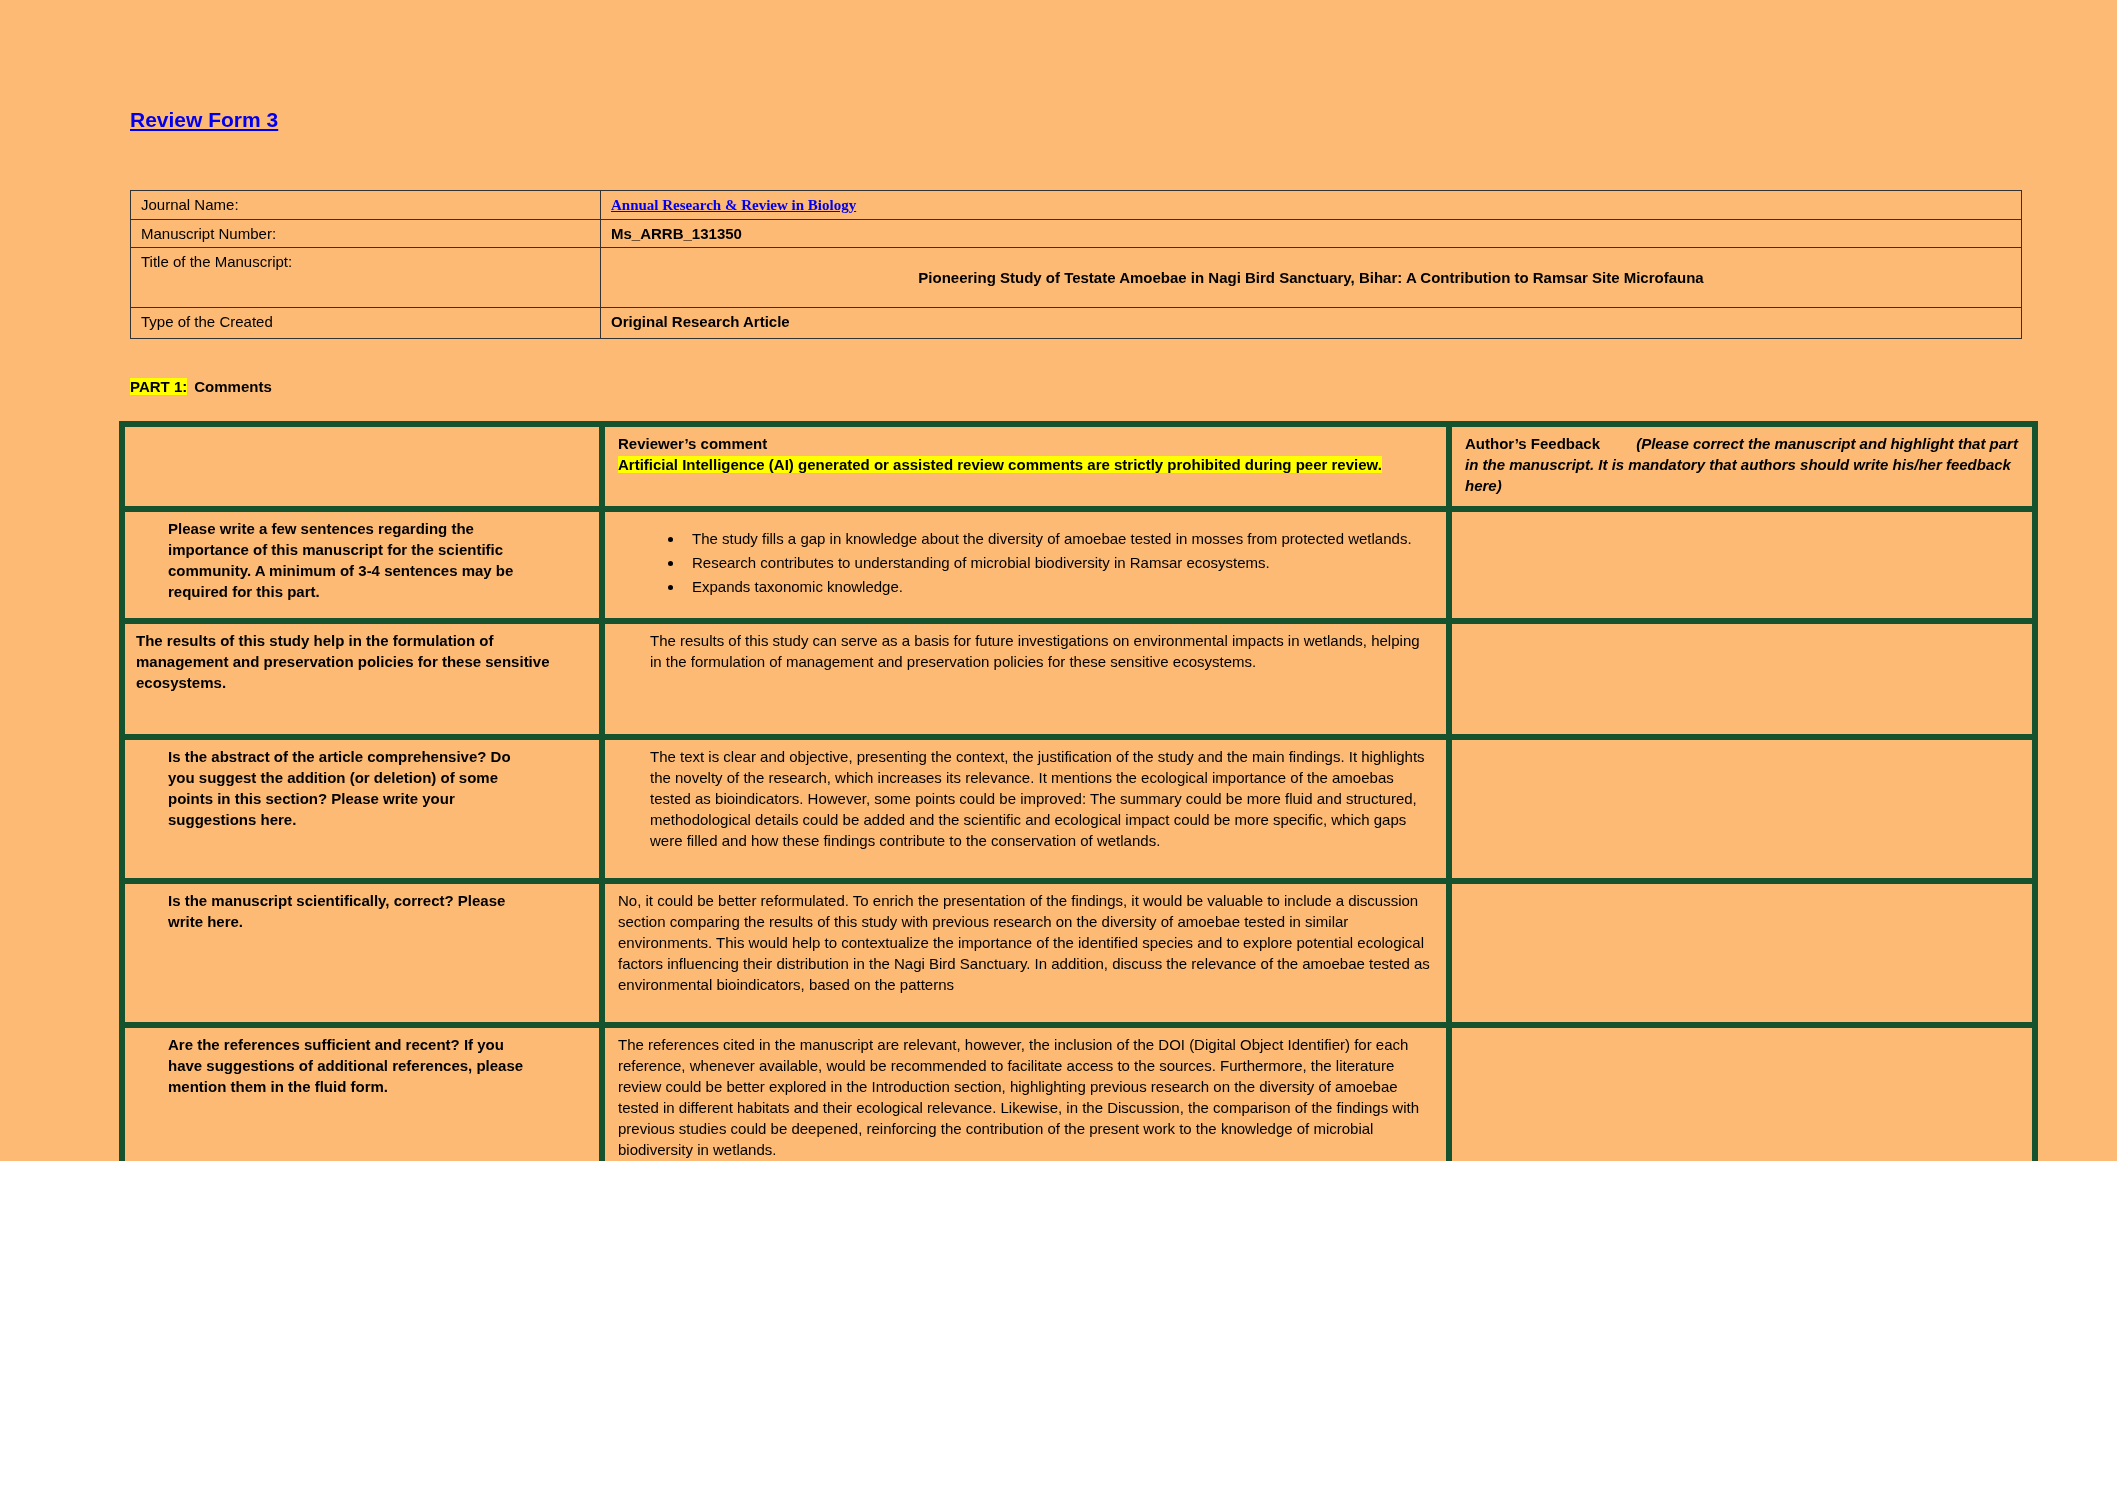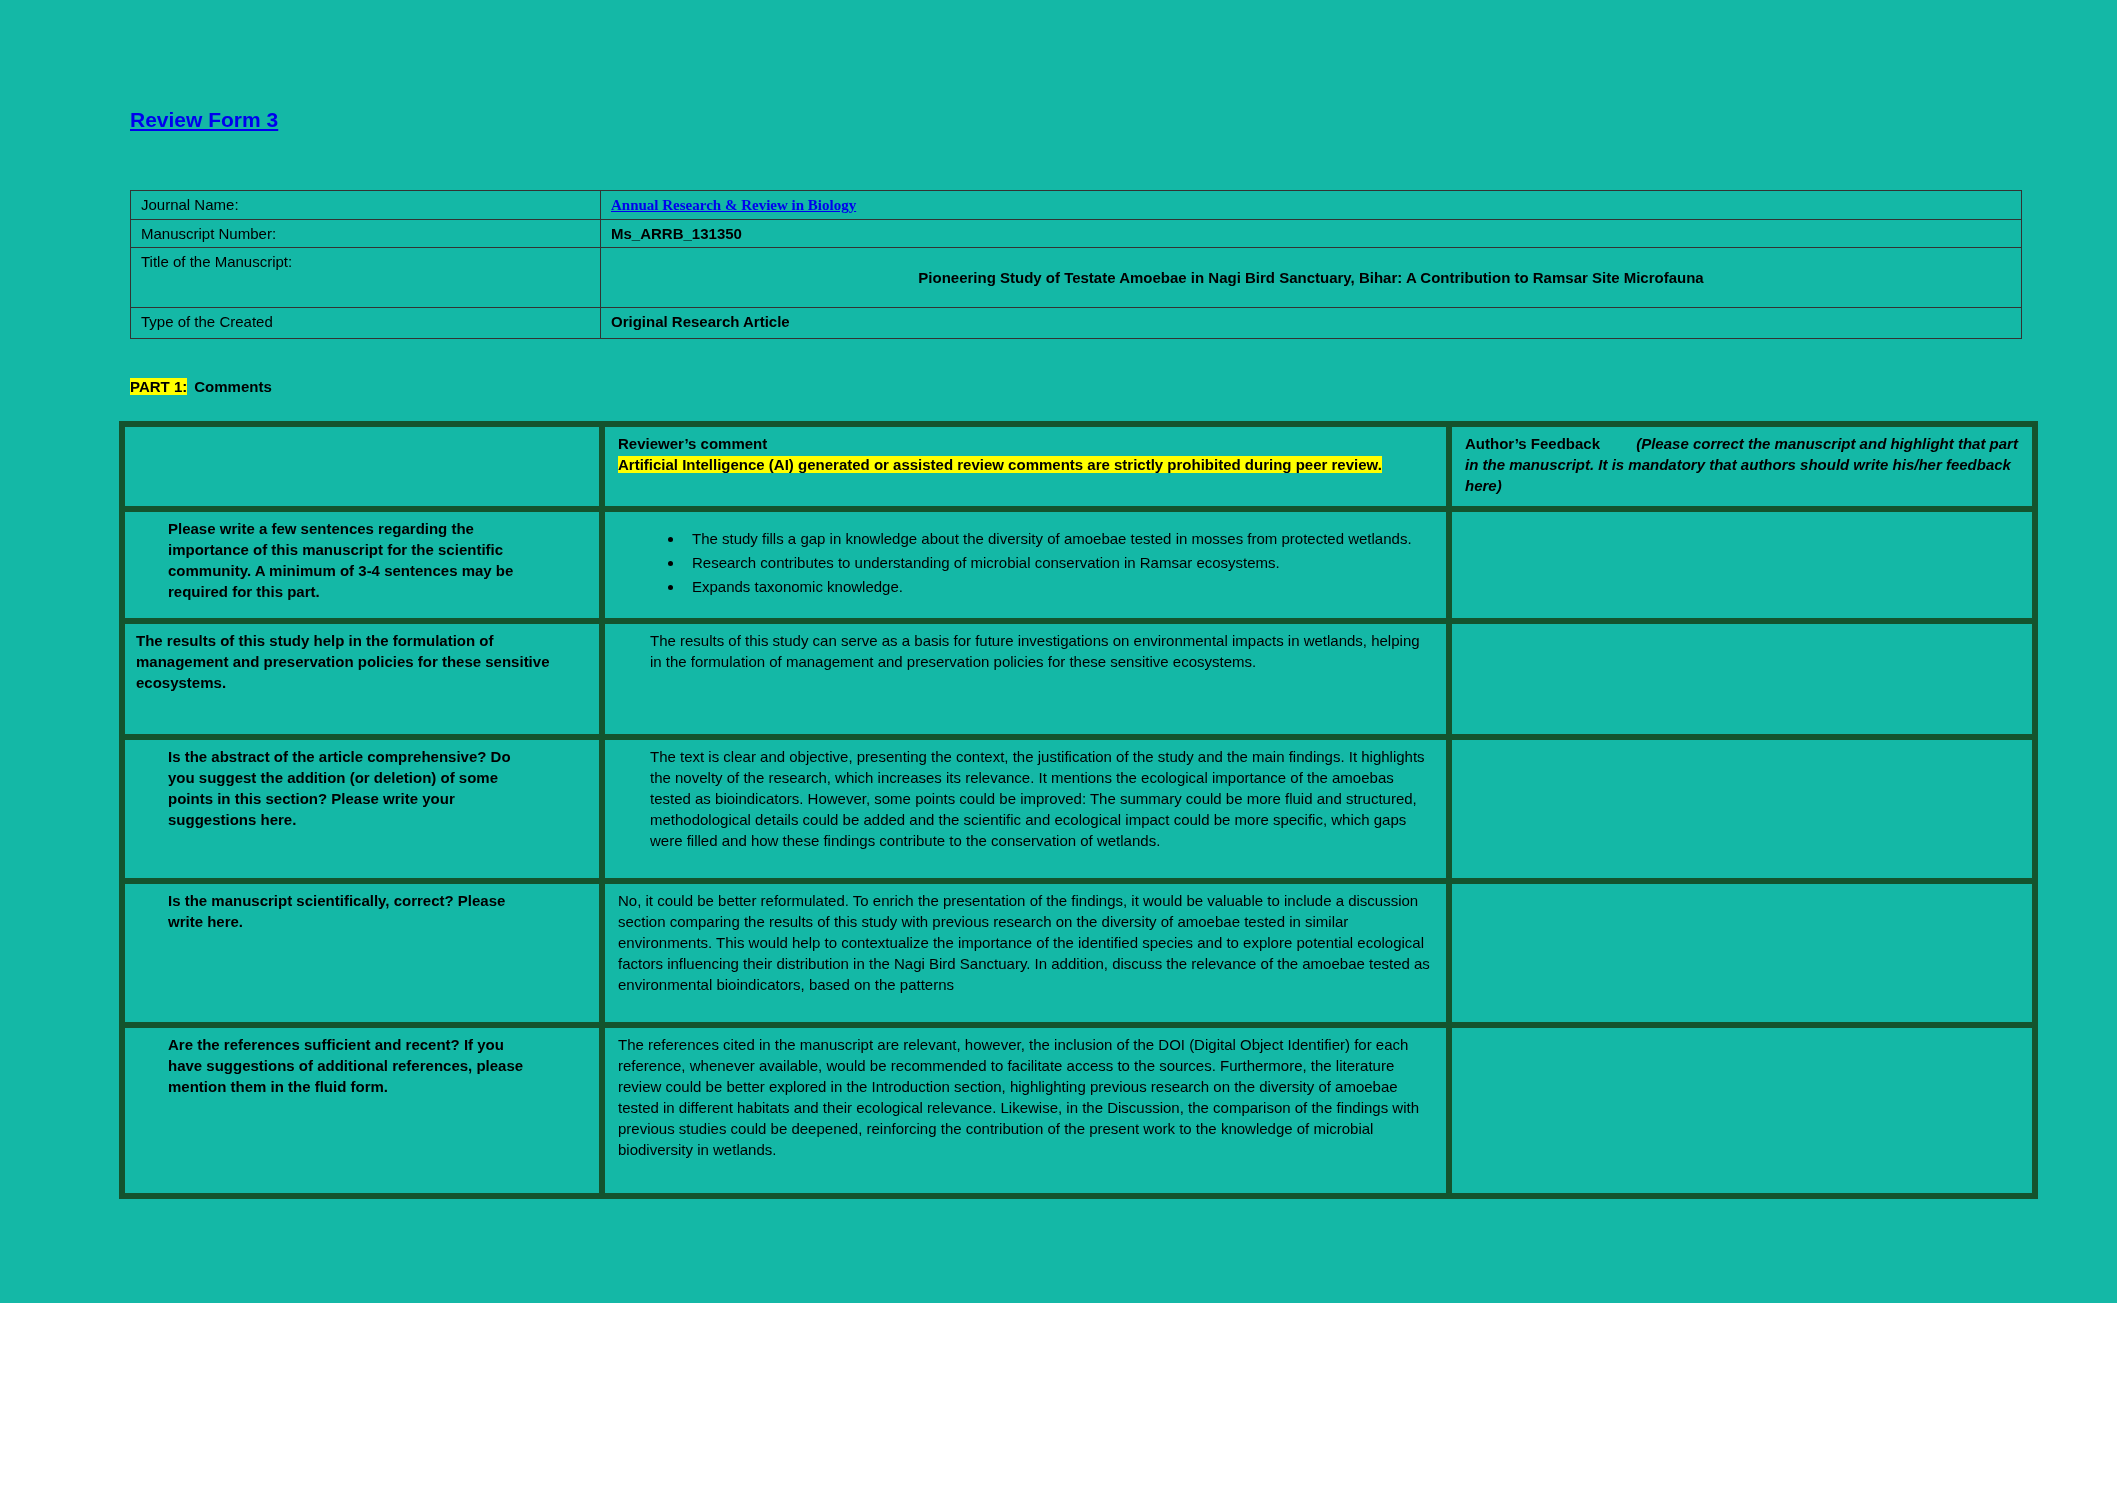--- a/index.html
+++ b/index.html
@@ -4,22 +4,22 @@
 <style>
   html, body { margin: 0; padding: 0; }
   body {
     background: #ffffff;
     font-family: "Liberation Sans", sans-serif;
     color: #000;
   }
   .page {
     position: relative;
     width: 2117px;
-    height: 1303px;
-    background: #14b8a6;
+    height: 1161px;
+    background: #fdba74;
     overflow: hidden;
   }
   .bold { font-weight: bold; }
   .hl { background: #FFFF00; }
 
   
   .doc-title {
     position: absolute;
     left: 130px;
     top: 108px;
@@ -176,21 +176,21 @@
         <span class="bold">Author’s Feedback</span>
         <span class="fb-note">(Please correct the manuscript and highlight that part in the manuscript. It is mandatory that authors should write his/her feedback here)</span>
       </td>
     </tr>
 
     <tr class="row1">
       <td class="q q-indent">Please write a few sentences regarding the importance of this manuscript for the scientific community. A minimum of 3-4 sentences may be required for this part.</td>
       <td>
         <ul class="bullets">
           <li>The study fills a gap in knowledge about the diversity of amoebae tested in mosses from protected wetlands.</li>
-          <li>Research contributes to understanding of microbial conservation in Ramsar ecosystems.</li>
+          <li>Research contributes to understanding of microbial biodiversity in Ramsar ecosystems.</li>
           <li>Expands taxonomic knowledge.</li>
         </ul>
       </td>
       <td></td>
     </tr>
 
     <tr class="row2">
       <td class="q q-flush">The results of this study help in the formulation of management and preservation policies for these sensitive ecosystems.</td>
       <td class="c-indent">
         <p>The results of this study can serve as a basis for future investigations on environmental impacts in wetlands, helping in the formulation of management and preservation policies for these sensitive ecosystems.</p>

